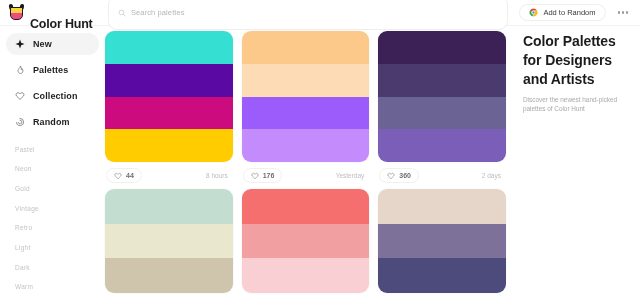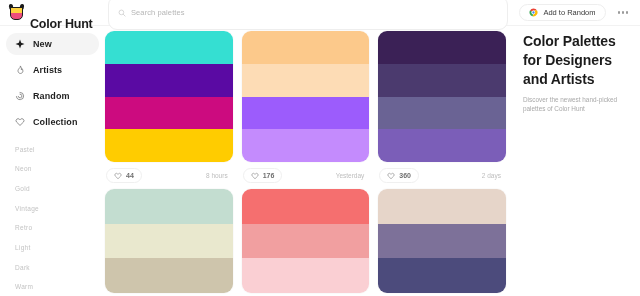--- a/index.html
+++ b/index.html
@@ -146,36 +146,36 @@
       <svg class="nav-ico" viewBox="0 0 16 16">
         <path d="M8 0.8 L9.9 6.1 L15.2 8 L9.9 9.9 L8 15.2 L6.1 9.9 L0.8 8 L6.1 6.1 Z" fill="#1c1c1c"></path>
       </svg>
       <span class="nav-label">New</span>
     </div>
 
     <div class="nav-item">
       <svg class="nav-ico" viewBox="0 0 16 16">
         <path d="M8.5 1.5c.6 2.4-1.4 3.2-2.4 4.6-1.3 1.8-1.6 3.3-1 4.8.7 1.8 2.4 2.8 4 2.6 2-.2 3.5-1.8 3.6-3.8.1-1.7-.7-2.9-1.6-4 .1 1-.3 1.8-1 2.1.5-2.3-.3-4.5-1.6-6.3z" fill="none" stroke="#6f6f6f" stroke-width="1.2" stroke-linejoin="round"></path>
       </svg>
-      <span class="nav-label">Artists</span>
+      <span class="nav-label">Palettes</span>
+    </div>
+
+    <div class="nav-item">
+      <svg class="nav-ico" viewBox="0 0 16 16">
+        <path d="M8 13.5 2.6 8.2a3.2 3.2 0 1 1 4.6-4.5L8 4.6l.8-.9a3.2 3.2 0 1 1 4.6 4.5z" fill="none" stroke="#6f6f6f" stroke-width="1.2" stroke-linejoin="round"></path>
+      </svg>
+      <span class="nav-label">Collection</span>
     </div>
 
     <div class="nav-item">
       <svg class="nav-ico" viewBox="0 0 16 16">
         <path d="M8 2.2a5.8 5.8 0 1 1-5.7 6.7" fill="none" stroke="#6f6f6f" stroke-width="1.2" stroke-linecap="round"></path>
         <path d="M8 5a3 3 0 1 1-2.9 3.6" fill="none" stroke="#6f6f6f" stroke-width="1.2" stroke-linecap="round"></path>
       </svg>
       <span class="nav-label">Random</span>
-    </div>
-
-    <div class="nav-item">
-      <svg class="nav-ico" viewBox="0 0 16 16">
-        <path d="M8 13.5 2.6 8.2a3.2 3.2 0 1 1 4.6-4.5L8 4.6l.8-.9a3.2 3.2 0 1 1 4.6 4.5z" fill="none" stroke="#6f6f6f" stroke-width="1.2" stroke-linejoin="round"></path>
-      </svg>
-      <span class="nav-label">Collection</span>
     </div>
 
     <div class="tag-list">
       <div class="tag-item">Pastel</div>
       <div class="tag-item">Neon</div>
       <div class="tag-item">Gold</div>
       <div class="tag-item">Vintage</div>
       <div class="tag-item">Retro</div>
       <div class="tag-item">Light</div>
       <div class="tag-item">Dark</div>

